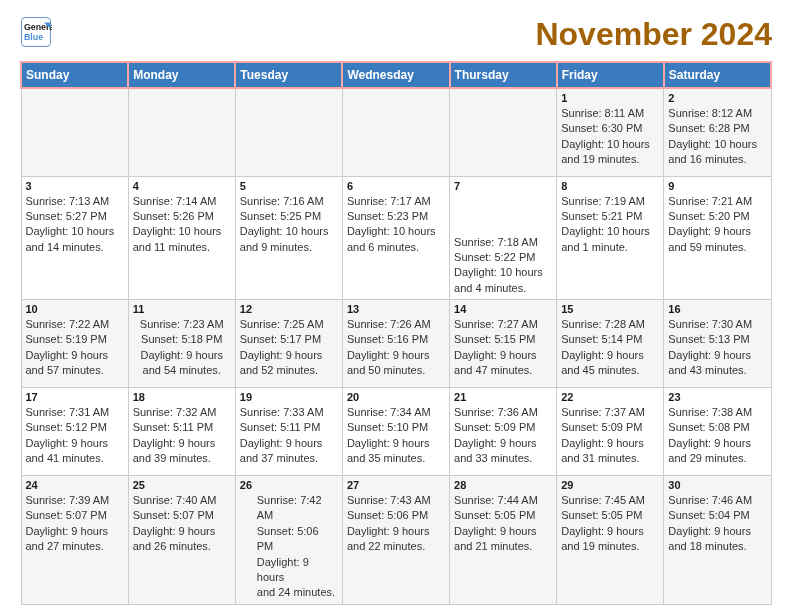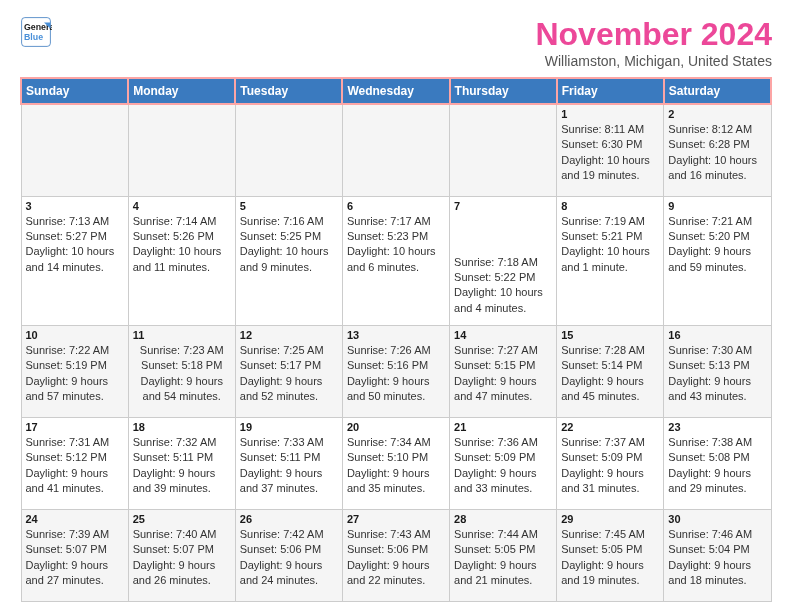--- a/index.html
+++ b/index.html
@@ -31,21 +31,21 @@
     .logo-icon {
       width: 32px;
       height: 32px;
     }
     .title-block {
       text-align: right;
     }
     .month-title {
       font-size: 32px;
       font-weight: bold;
-      color: #ec4899;
+      color: #a16207;
     }
     .location {
       font-size: 14px;
       color: #555;
     }
     .calendar {
       flex: 1;
       border-collapse: collapse;
       width: 100%;
       table-layout: fixed;
@@ -101,21 +101,20 @@
     <div class="logo">
       <svg class="logo-icon" viewBox="0 0 40 40">
         <rect x="2" y="2" width="36" height="36" rx="4" fill="#fff" stroke="#3a7abf" stroke-width="1"></rect>
         <text x="5" y="18" font-size="11" font-weight="bold" fill="#1a1a1a" font-family="Arial">General</text>
         <text x="5" y="30" font-size="11" font-weight="bold" fill="#4a90d9" font-family="Arial">Blue</text>
         <polygon points="30,8 38,8 38,16" fill="#4a90d9"></polygon>
       </svg>
     </div>
     <div class="title-block">
       <div class="month-title">November 2024</div>
-      <div class="location">Williamston, Michigan, United States</div>
     </div>
   </div>
 
   <table class="calendar">
     <thead>
       <tr>
       <th>Sunday</th>
           <th>Monday</th>
           <th>Tuesday</th>
           <th>Wednesday</th>
@@ -309,21 +308,21 @@
           </td>
           <td>
             <span class="day-num">25</span>
             <div class="day-detail" style="white-space: pre-line;">Sunrise: 7:40 AM
 Sunset: 5:07 PM
 Daylight: 9 hours
 and 26 minutes.</div>
           </td>
           <td>
             <span class="day-num">26</span>
-            <div class="day-detail" style="white-space: pre-line;">Sunrise: 7:42 AM
+            <div class="day-detail" style="white-space: pre-line; margin-left: 17px;">Sunrise: 7:42 AM
 Sunset: 5:06 PM
 Daylight: 9 hours
 and 24 minutes.</div>
           </td>
           <td>
             <span class="day-num">27</span>
             <div class="day-detail" style="white-space: pre-line;">Sunrise: 7:43 AM
 Sunset: 5:06 PM
 Daylight: 9 hours
 and 22 minutes.</div>

